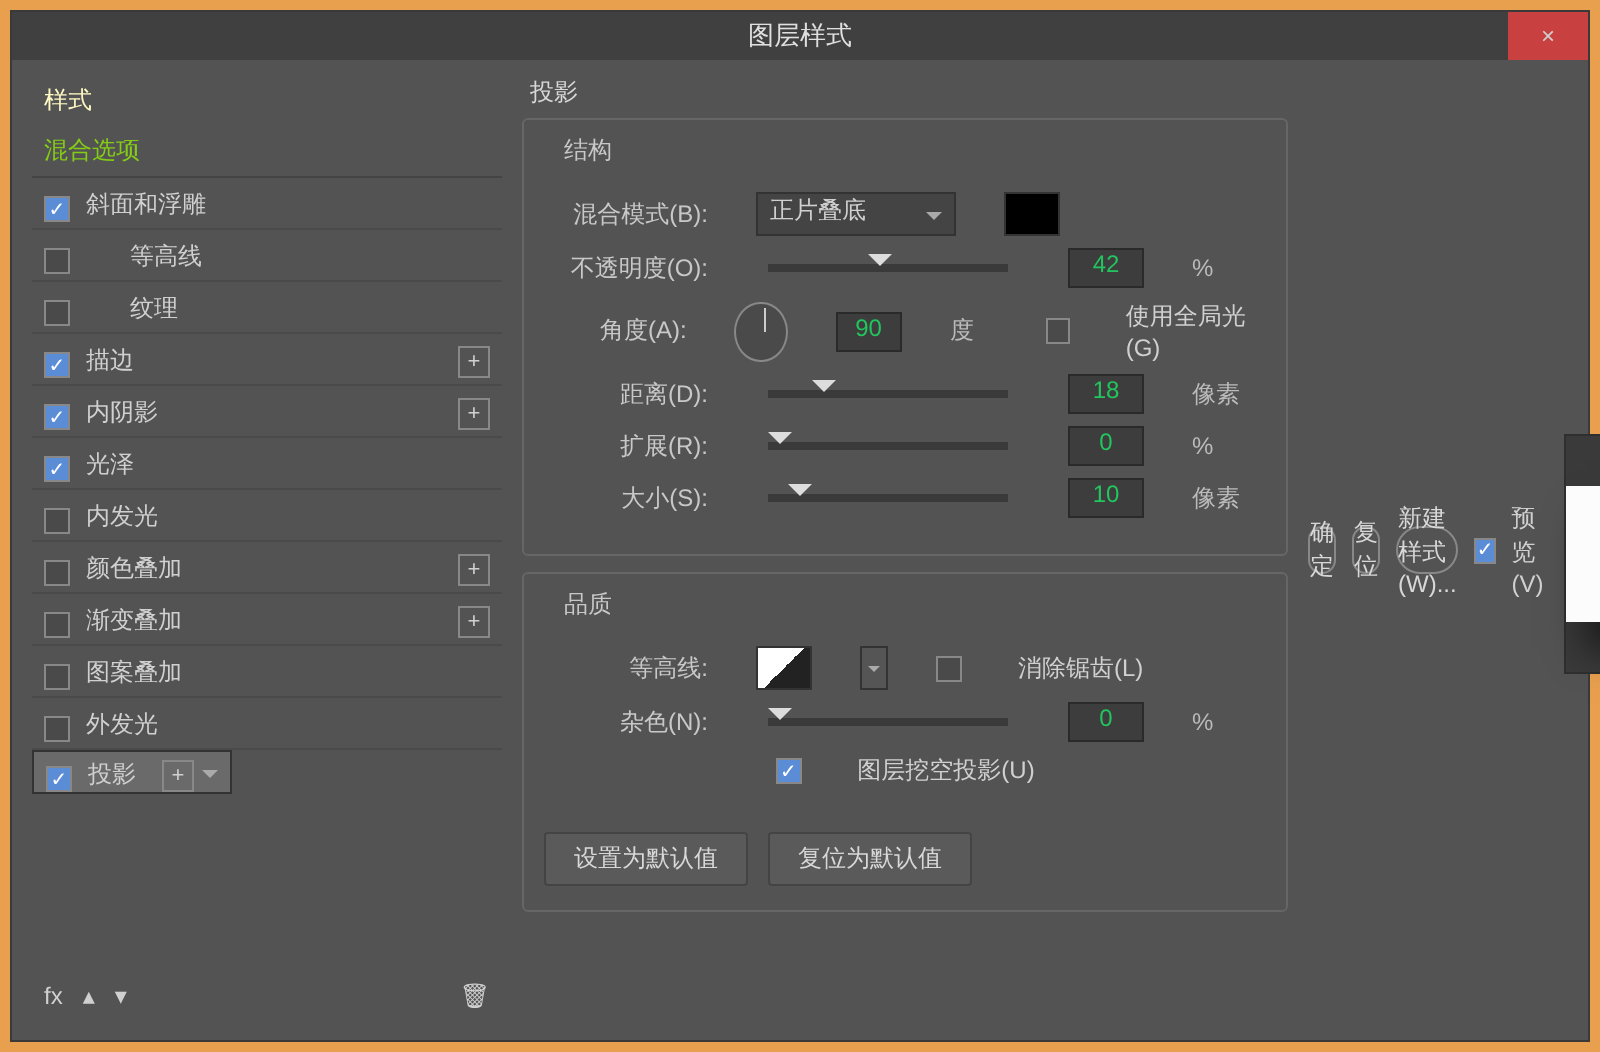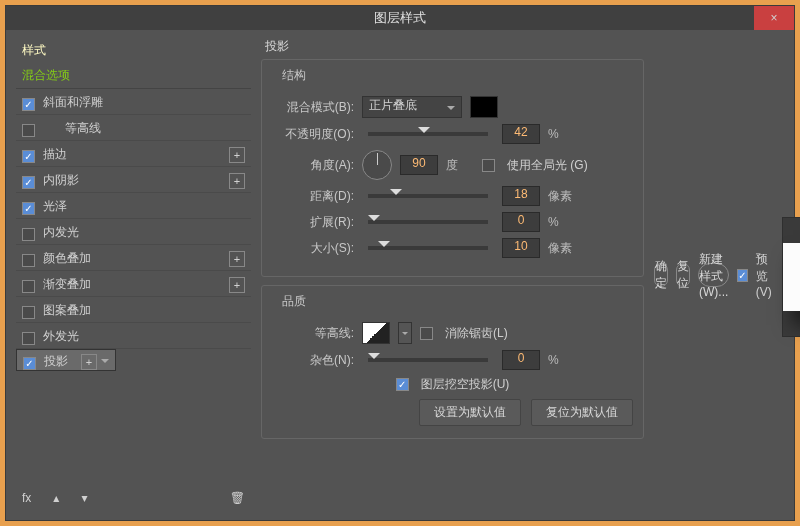--- a/index.html
+++ b/index.html
@@ -13,44 +13,44 @@
 .left-head{padding:4px 6px;color:#fef9c3}
 .left-sub{padding:4px 6px;color:#84cc16;border-bottom:1px solid #444}
 .eff-list{flex:1}
 .eff{display:flex;align-items:flex-end;padding:3px 6px;height:26px;border-bottom:1px solid #4a4a4a}
 .eff.sel{background:#6a6a6a}
 .eff .cb{width:13px;height:13px;border:1px solid #888;margin-right:8px;display:flex;align-items:center;justify-content:center;background:#4a4a4a}
 .eff .cb.on{background:#5a8dd6}
 .eff .cb.on::after{content:"✓";color:#fff;font-size:10px}
 .eff .lbl{flex:1}
 .eff .plus{width:16px;height:16px;border:1px solid #888;display:flex;align-items:center;justify-content:center;font-size:11px}
-.left-foot{height:28px;display:flex;align-items:center;padding:0 6px;color:#888;gap:22px}
+.left-foot{height:28px;display:flex;align-items:center;padding:0 6px;color:#888;gap:10px}
 .left-foot .trash{margin-left:auto}
 .mid{flex:1;display:flex;flex-direction:column}
 .mid-title{color:#d8d8d8;margin-bottom:4px;padding-left:4px}
 .fs{border:1px solid #666;border-radius:3px;padding:8px 10px 12px;margin-bottom:8px}
 .fs-t{margin:-14px 0 6px 6px;background:#535353;display:inline-block;padding:0 4px;color:#c8c8c8}
-.row{display:flex;align-items:center;margin:6px 0;gap:8px}
+.row{display:flex;align-items:center;margin:6px 0;gap:24px}
 .rl{width:82px;text-align:right;color:#c8c8c8}
 .sel{background:#444;border:1px solid #333;height:22px;width:100px;padding:0 18px 0 6px;position:relative;color:#d0d0d0}
 .sel::after{content:"";position:absolute;right:6px;top:9px;border:4px solid transparent;border-top-color:#aaa}
 .sw{width:28px;height:22px;background:#000;border:1px solid #333}
 .tr{flex:1;height:4px;background:#3a3a3a;position:relative;margin:0 6px;max-width:120px}
 .th{position:absolute;top:-5px;width:0;height:0;border:6px solid transparent;border-top-color:#ddd}
-.num{width:38px;height:20px;background:#3d3d3d;border:1px solid #2a2a2a;text-align:center;color:#fdba74}
+.num{width:38px;height:20px;background:#3d3d3d;border:1px solid #2a2a2a;text-align:center;color:#22c55e}
 .unit{color:#bbb;width:28px}
 .dial{width:30px;height:30px;border:1px solid #888;border-radius:50%;background:#4a4a4a;position:relative}
 .dial::after{content:"";position:absolute;width:1px;height:12px;background:#ccc;left:14px;top:2px}
 .cb2{width:13px;height:13px;border:1px solid #888;display:inline-flex;align-items:center;justify-content:center;background:#4a4a4a;margin-right:4px}
 .cb2.on{background:#5a8dd6}
 .cb2.on::after{content:"✓";color:#fff;font-size:10px}
 .contour{width:28px;height:22px;background:linear-gradient(135deg,#fff 50%,#222 50%);border:1px solid #333}
 .contour-dd{width:14px;height:22px;background:#555;border:1px solid #333;display:flex;align-items:center;justify-content:center}
 .contour-dd::after{content:"";border:3px solid transparent;border-top-color:#aaa;margin-top:3px}
-.btns{display:flex;gap:10px;justify-content:flex-end;margin-top:6px}
+.btns{display:flex;gap:10px;justify-content:flex-start;margin-top:22px}
 .btn{background:#5a5a5a;border:1px solid #444;padding:4px 14px;border-radius:2px;color:#d8d8d8}
 .right{width:130px;display:flex;flex-direction:row;gap:8px;align-items:center}
 .rbtn{width:120px;height:24px;border:1px solid #888;border-radius:12px;display:flex;align-items:center;justify-content:center;color:#d8d8d8}
 .prev-l{display:flex;align-items:center;gap:4px}
 .prev{width:120px;height:120px;background:#3a3a3a;margin-top:4px;border:1px solid #2f2f2f;display:flex;align-items:center;justify-content:center}
 .prev-box{width:68px;height:68px;background:#fcfcfc;box-shadow:10px 14px 18px rgba(0,0,0,.6)}
 </style>
 </head>
 <body>
 
@@ -68,20 +68,24 @@
       <div class="eff-list" id="efflist">
           <div class="eff">
             <span class="cb on"></span>
             <span class="lbl">斜面和浮雕</span>
           </div>
           <div class="eff">
             <span class="cb"></span>
             <span class="lbl" style="padding-left:22px">等高线</span>
           </div>
           <div class="eff">
+            <span class="cb"></span>
+            <span class="lbl" style="padding-left:22px">纹理</span>
+          </div>
+          <div class="eff">
             <span class="cb on"></span>
             <span class="lbl">描边</span>
             <span class="plus">+</span>
           </div>
           <div class="eff">
             <span class="cb on"></span>
             <span class="lbl">内阴影</span>
             <span class="plus">+</span>
           </div>
           <div class="eff">

